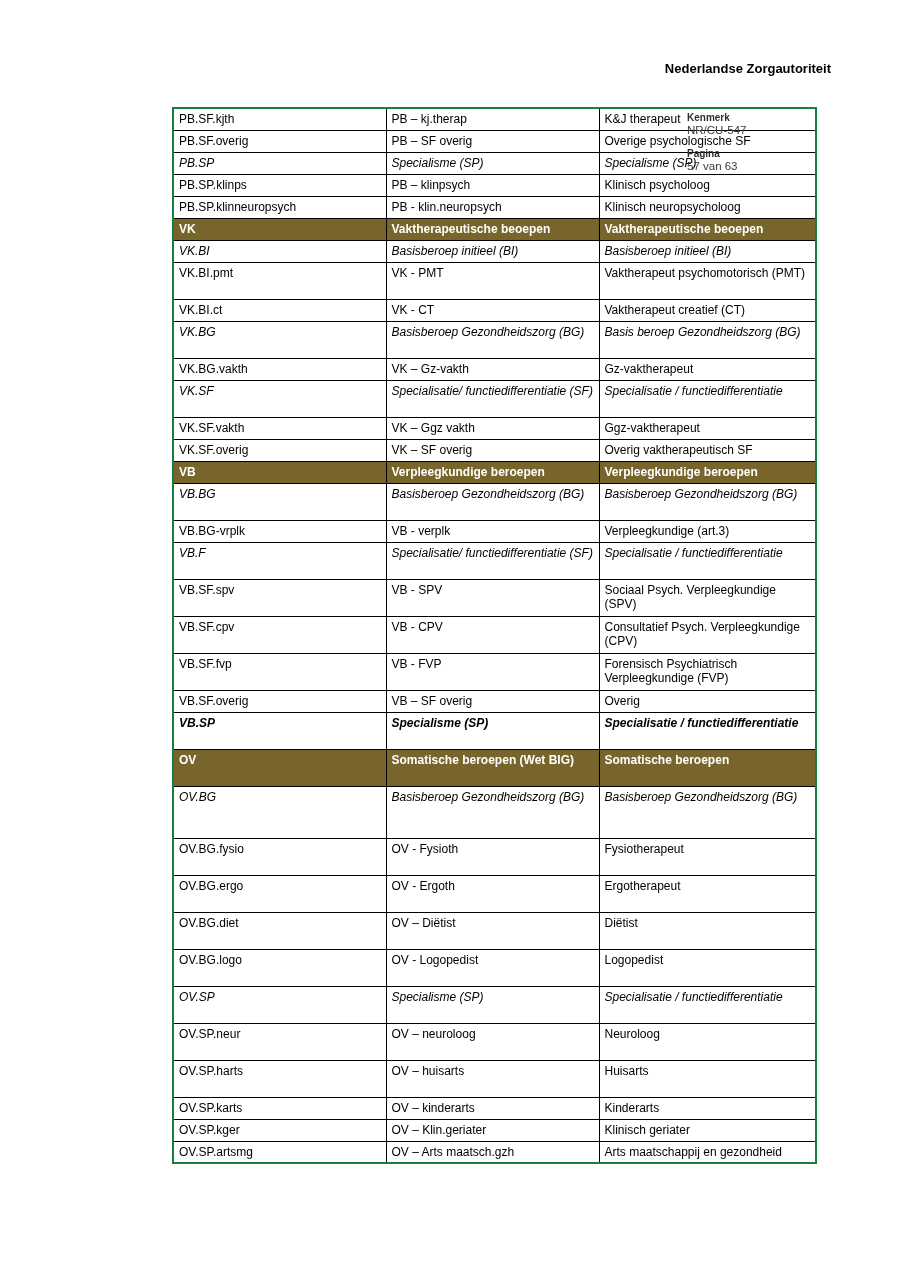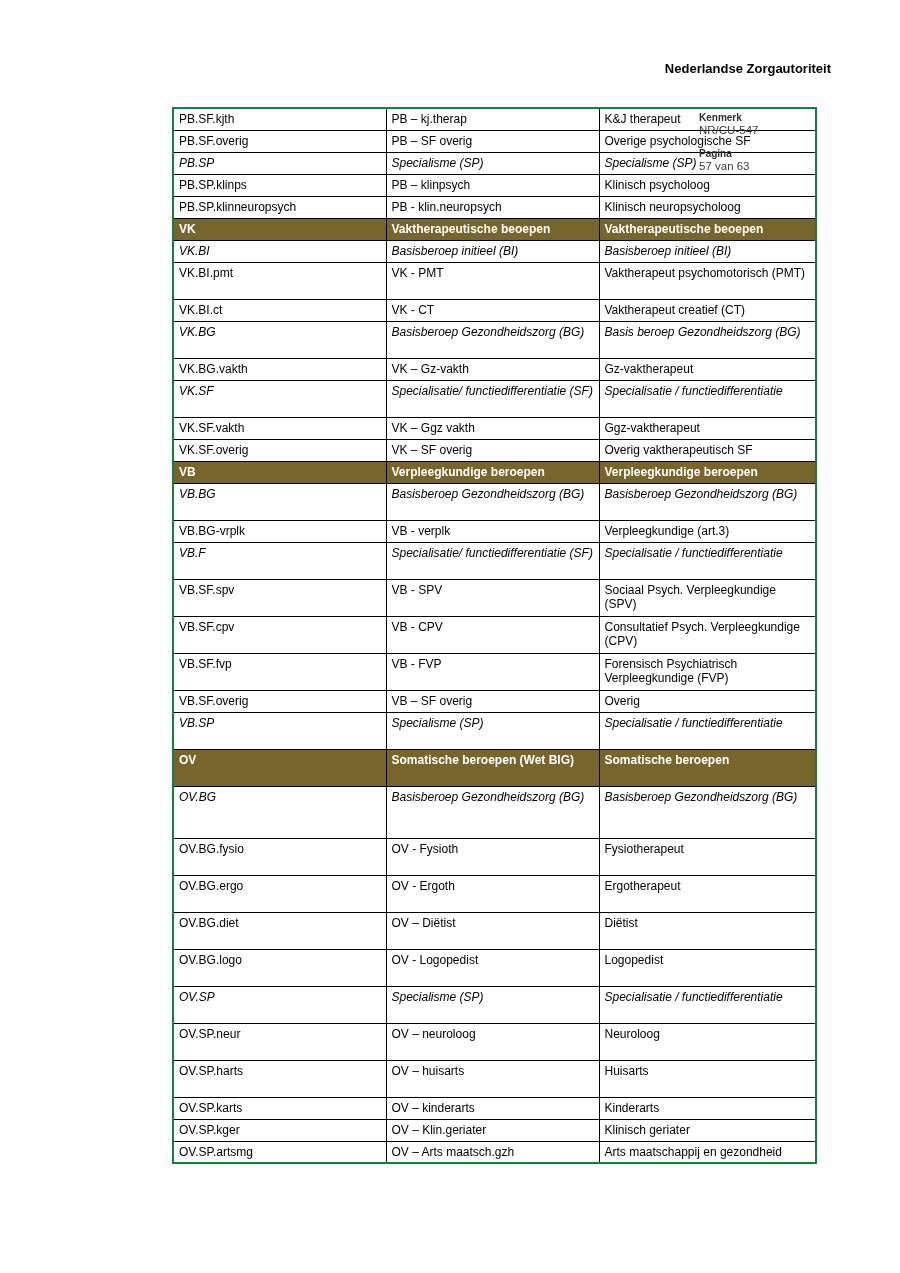--- a/index.html
+++ b/index.html
@@ -64,21 +64,20 @@
     line-height: 12px;
     color: #2e2e2e;
   }
   .page-meta .meta-value {
     font-size: 11.5px;
     line-height: 13px;
     color: #3a3a3a;
   }
   .page-meta .meta-block {
     margin-bottom: 11px;
-    margin-left: 12px;
   }
 </style>
 </head>
 <body>
 
 <div class="org-header">Nederlandse Zorgautoriteit</div>
 
 <table class="doc-table">
   <colgroup>
     <col style="width:213px">
@@ -189,21 +188,21 @@
       <tr class="data" style="height: 37px;">
         <td>VB.SF.fvp</td>
         <td>VB - FVP</td>
         <td>Forensisch Psychiatrisch Verpleegkundige (FVP)</td>
       </tr>
       <tr class="data" style="height: 22px;">
         <td>VB.SF.overig</td>
         <td>VB – SF overig</td>
         <td>Overig</td>
       </tr>
-      <tr class="group" style="height: 37px;">
+      <tr class="group" style="height: 37px; font-weight: bold;">
         <td>VB.SP</td>
         <td>Specialisme (SP)</td>
         <td>Specialisatie / functiedifferentiatie</td>
       </tr>
       <tr class="section" style="height: 37px;">
         <td>OV</td>
         <td>Somatische beroepen (Wet BIG)</td>
         <td>Somatische beroepen</td>
       </tr>
       <tr class="group" style="height: 52px;">

